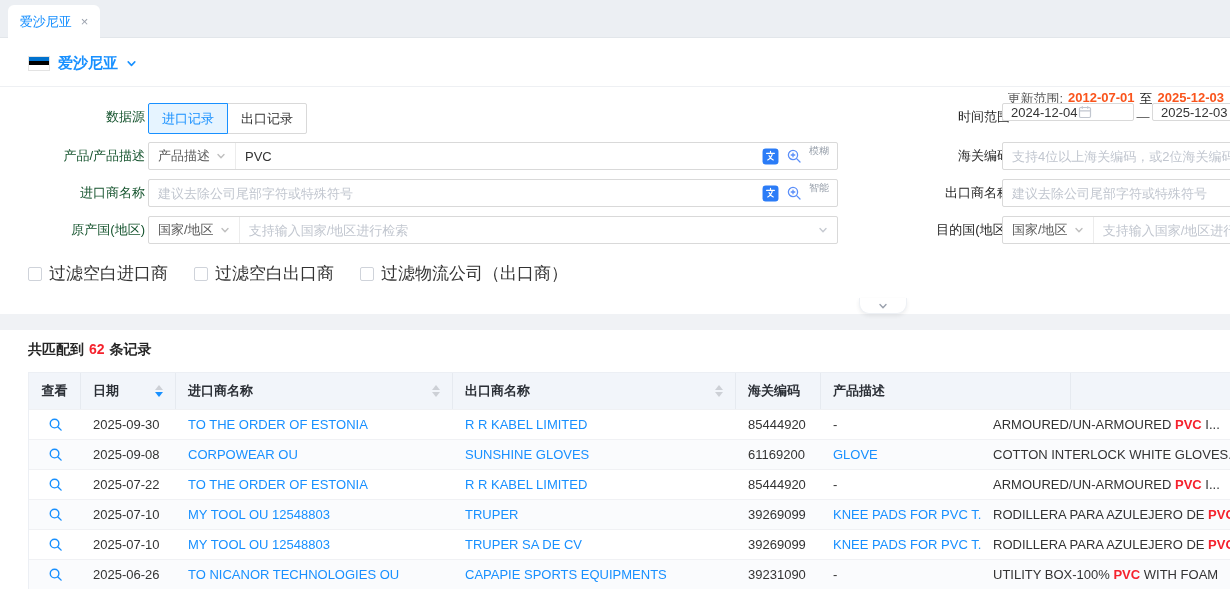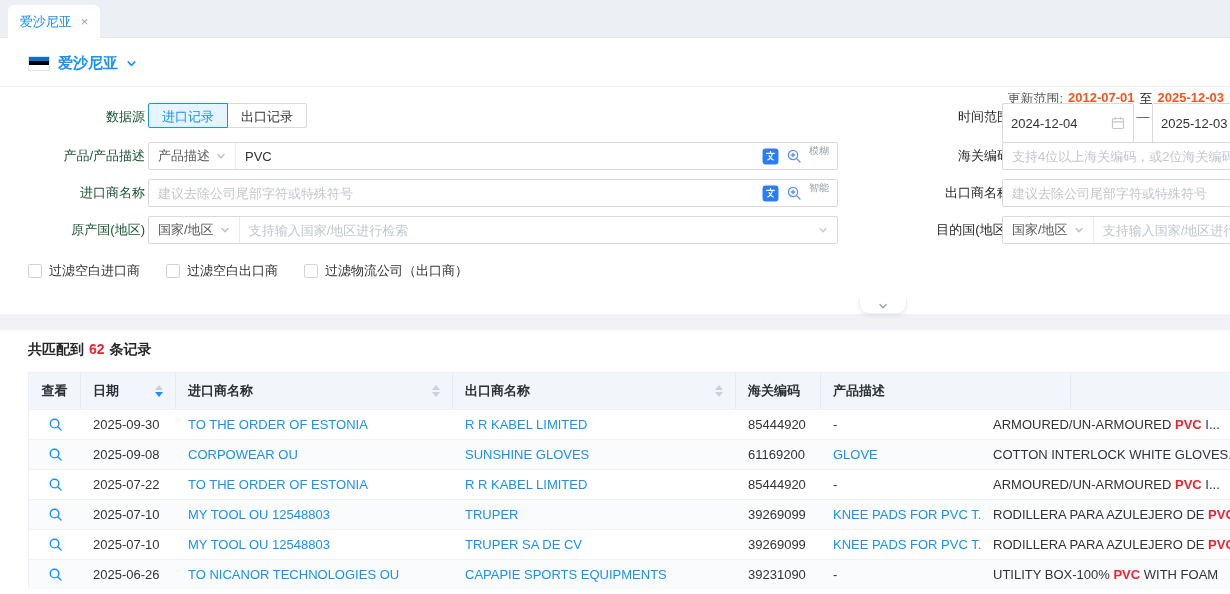--- a/index.html
+++ b/index.html
@@ -25,42 +25,42 @@
 
   .update-range { position:absolute; top:52px; right:6px; font-size:13px; color:#595959; display:flex; gap:5px; align-items:flex-start; }
   .ur-date { color:#fa541c; font-weight:bold; }
   .ur-mid { color:#262626; }
 
   .frow { position:absolute; left:0; right:0; height:30px; }
   .flabel { position:absolute; left:0; width:145px; text-align:right; line-height:30px; font-size:13px; color:#14532d; }
   .rlabel { position:absolute; left:900px; width:110px; text-align:right; line-height:30px; font-size:13px; color:#262626; }
 
   .seg { position:absolute; left:148px; top:1px; display:flex; }
-  .seg-btn { height:25px; padding:0 13px; line-height:25px; font-size:13px; border:1px solid #d9d9d9; background:#fff; color:#333; cursor:pointer; }
+  .seg-btn { height:31px; padding:0 13px; line-height:25px; font-size:13px; border:1px solid #d9d9d9; background:#fff; color:#333; cursor:pointer; }
   .seg-btn:first-child { border-radius:2px 0 0 2px; }
   .seg-btn:last-child { border-radius:0 2px 2px 0; margin-left:-1px; }
   .seg-btn.active { background:#e6f4ff; border-color:#1890ff; color:#1890ff; position:relative; z-index:1; }
 
-  .date-input { position:absolute; top:1px; height:40px; border:1px solid #d9d9d9; border-radius:2px; background:#fff;
-                display:flex; align-items:center; justify-content:space-between; padding:7px 8px; font-size:13px; color:#333; cursor:pointer; }
+  .date-input { position:absolute; top:1px; height:18px; border:1px solid #d9d9d9; border-radius:2px; background:#fff;
+                display:flex; align-items:center; padding:7px 8px; font-size:13px; color:#333; cursor:pointer; }
   .date-sep { position:absolute; left:1136px; top:1px; width:14px; text-align:center; line-height:28px; color:#595959; font-size:13px; }
 
   .ctrl { position:absolute; top:1px; height:28px; border:1px solid #d9d9d9; border-radius:2px; background:#fff; display:flex; align-items:center; overflow:hidden; }
   .sel { display:flex; align-items:center; gap:6px; padding:0 9px; height:100%; border-right:1px solid #ececec; color:#595959; font-size:13px; cursor:pointer; white-space:nowrap; }
   .sel .chev { color:#bfbfbf; display:flex; align-items:center; }
   .ctrl input, .rinput input { flex:1; min-width:0; border:none; outline:none; background:transparent; font-size:13px; color:#333; padding:0 9px; font-family:inherit; }
   input::placeholder { color:#c1c6cf; }
   .adorn { display:flex; align-items:center; gap:7px; padding:0 8px 0 4px; flex-shrink:0; }
   .mini { font-size:10px; color:#98a0ab; line-height:1.12; text-align:center; }
   .mini i { display:block; font-style:normal;margin-top:28px; }
   .tail-chev { color:#c6cad1; display:flex; align-items:center; padding-right:9px; }
   .rinput { position:absolute; top:1px; height:28px; border:1px solid #d9d9d9; border-radius:2px; background:#fff; display:flex; align-items:center; overflow:hidden; }
 
   .checkrow { position:absolute; left:28px; top:224px; display:flex; gap:26px; align-items:center; }
-  .chk { display:flex; align-items:center; gap:7px; font-size:13px; color:#333; cursor:pointer; }
+  .chk { display:flex; align-items:center; gap:7px; font-size:17px; color:#333; cursor:pointer; }
   .chk .box { width:14px; height:14px; border:1px solid #cfd3da; border-radius:2px; background:#fff; }
 
   .collapse-pill { position:absolute; left:859px; top:260px; width:48px; height:16px; background:#fff;
                    border:1px solid #eef1f5; border-top:none; border-radius:0 0 10px 10px;
                    box-shadow:0 2px 4px rgba(0,0,0,.07); display:flex; align-items:center; justify-content:center;
                    color:#9aa1ad; cursor:pointer; }
 
   
   .panel-results { position:absolute; top:330px; left:0; width:1230px; height:264px; background:#fff; }
   .count-line { position:absolute; left:28px; top:11px; font-size:14px; font-weight:bold; color:#262626; }

